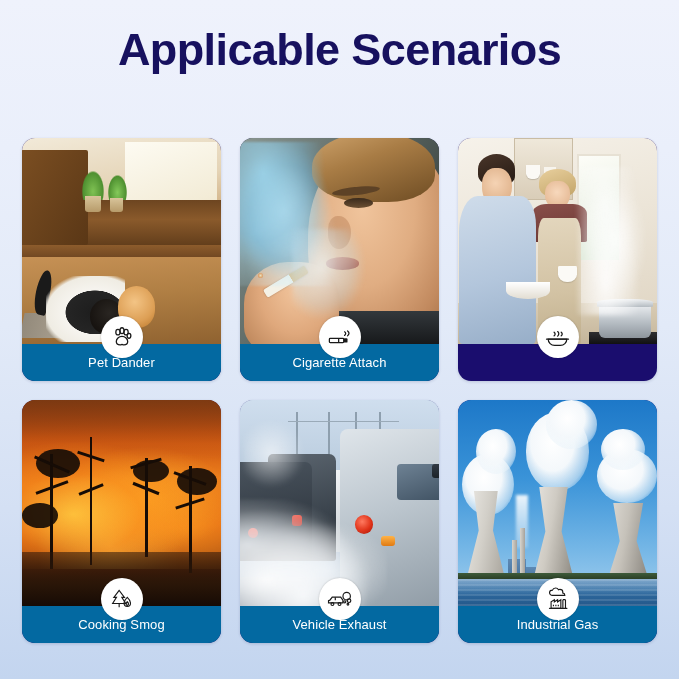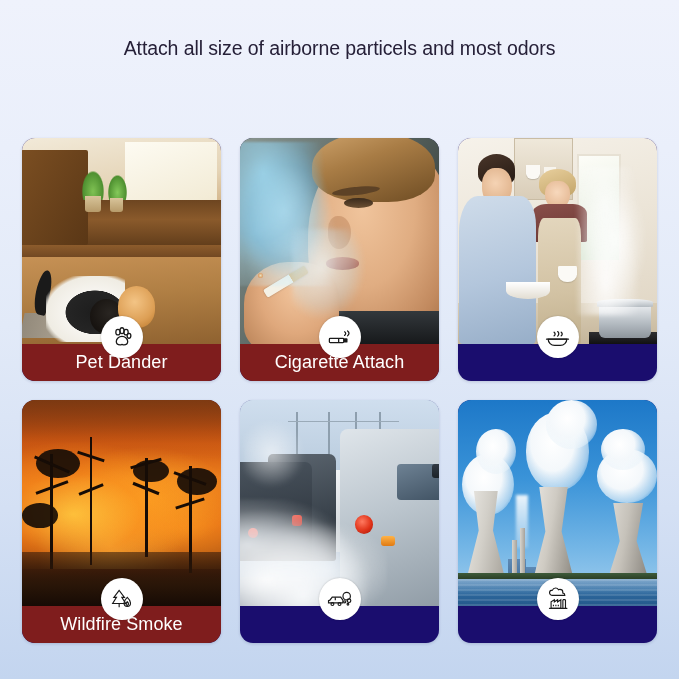--- a/index.html
+++ b/index.html
@@ -66,26 +66,26 @@
     height: 206px;
     overflow: hidden;
   }
 
   .card-photo .scene { position: absolute; inset: 0; }
 
   .card-label {
     position: absolute;
     left: 0; right: 0; bottom: 0;
     height: 37px;
-    background: #7f1d1d;
+    background: #0369a1;
     color: #ffffff;
     display: flex;
     align-items: center;
     justify-content: center;
-    font-size: 18px;
+    font-size: 13px;
     letter-spacing: 0.1px;
     z-index: 4;
   }
 
   .card-badge {
     position: absolute;
     left: 50%;
     bottom: 23px;
     transform: translateX(-50%);
     width: 42px;
@@ -329,21 +329,21 @@
     background: linear-gradient(180deg,#3e5b3a,#24361f); }
   .ind-refl { position:absolute; left:0; bottom:0; width:100%; height:13%;
     background:
       linear-gradient(180deg, rgba(225,235,245,.42) 0%, transparent 60%),
       repeating-linear-gradient(180deg, rgba(255,255,255,.12) 0 2px, transparent 2px 5px); }
 </style>
 </head>
 <body>
 
 <div class="header">
-  <div class="page-subtitle">Attach all size of airborne particels and most odors</div>
+  <div class="page-title">Applicable Scenarios</div>
 </div>
 
 <div class="grid">
 
   <div class="card">
     <div class="card-photo">
       <div class="scene scene-pets">
         <div class="pets-window"></div>
         <div class="pets-shelf"></div>
         <div class="pets-shelf2"></div>
@@ -459,21 +459,21 @@
       </div>
     </div>
     <div class="card-badge">
       <svg width="26" height="26" viewBox="0 0 32 32" fill="none" stroke="#1a1a1a" stroke-width="1.4">
         <path d="M12.5 5.5 6 14h3.2L4.5 21.5h16L15.8 14H19L12.5 5.5z"></path>
         <line x1="12.5" y1="21.5" x2="12.5" y2="26"></line>
         <path d="M22.5 14c2.6 2.4 4 4.6 4 6.8 0 2.4-1.9 4.2-4 4.2s-4-1.8-4-4.2c0-2.2 1.4-4.4 4-6.8z"></path>
         <path d="M22.5 19.4c1 1 1.5 1.9 1.5 2.8 0 .9-.7 1.6-1.5 1.6s-1.5-.7-1.5-1.6c0-.9.5-1.8 1.5-2.8z"></path>
       </svg>
     </div>
-    <div class="card-label">Wildfire Smoke</div>
+    <div class="card-label">Cooking Smog</div>
   </div>
 
   <div class="card">
     <div class="card-photo">
       <div class="scene scene-traffic">
         <div class="trf-sky"></div>
         <div class="trf-pole trf-p1"></div>
         <div class="trf-pole trf-p2"></div>
         <div class="trf-pole trf-p3"></div>
         <div class="trf-pole trf-p4"></div>
@@ -499,20 +499,21 @@
         <path d="M3 20h17v-3.2l-2.6-3.6H7.4L4.6 16.8 3 17.4V20z"></path>
         <circle cx="7.6" cy="21.4" r="1.7"></circle>
         <circle cx="16" cy="21.4" r="1.7"></circle>
         <line x1="11" y1="13.2" x2="11" y2="16.8"></line>
         <circle cx="24.5" cy="12" r="4.4"></circle>
         <circle cx="27.3" cy="17.4" r="2.1"></circle>
         <circle cx="22.2" cy="18.8" r="1.3"></circle>
         <circle cx="26" cy="21.6" r="1"></circle>
       </svg>
     </div>
+    <div class="card-label">Vehicle Exhaust</div>
   </div>
 
   <div class="card">
     <div class="card-photo">
       <div class="scene scene-ind">
         <div class="plume plm-2"></div>
         <div class="plume plm-2b"></div>
         <div class="plume plm-1"></div>
         <div class="plume plm-1b"></div>
         <div class="plume plm-3"></div>
@@ -536,15 +537,16 @@
         <path d="M7.5 27.5v-8l4-2.6v2.6l4-2.6v2.6l4-2.6v10.6H7.5z"></path>
         <line x1="22" y1="16.8" x2="22" y2="27.5"></line>
         <line x1="22" y1="16.8" x2="25.2" y2="16.8"></line>
         <line x1="25.2" y1="16.8" x2="25.2" y2="27.5"></line>
         <line x1="5.5" y1="27.5" x2="27" y2="27.5" stroke-linecap="round"></line>
         <line x1="10.4" y1="23" x2="10.4" y2="25"></line>
         <line x1="13.4" y1="23" x2="13.4" y2="25"></line>
         <line x1="16.4" y1="23" x2="16.4" y2="25"></line>
       </svg>
     </div>
+    <div class="card-label">Industrial Gas</div>
   </div>
 
 </div>
 
 </body></html>

